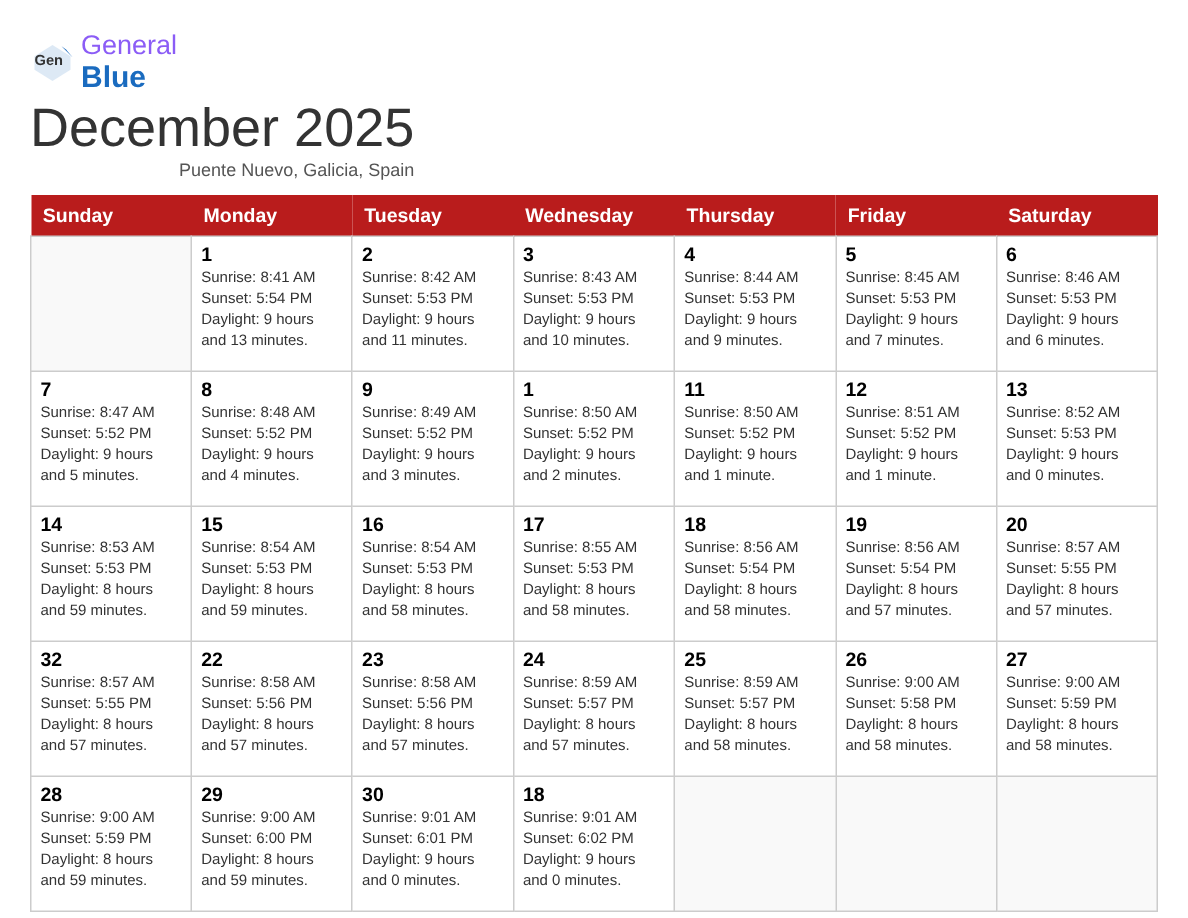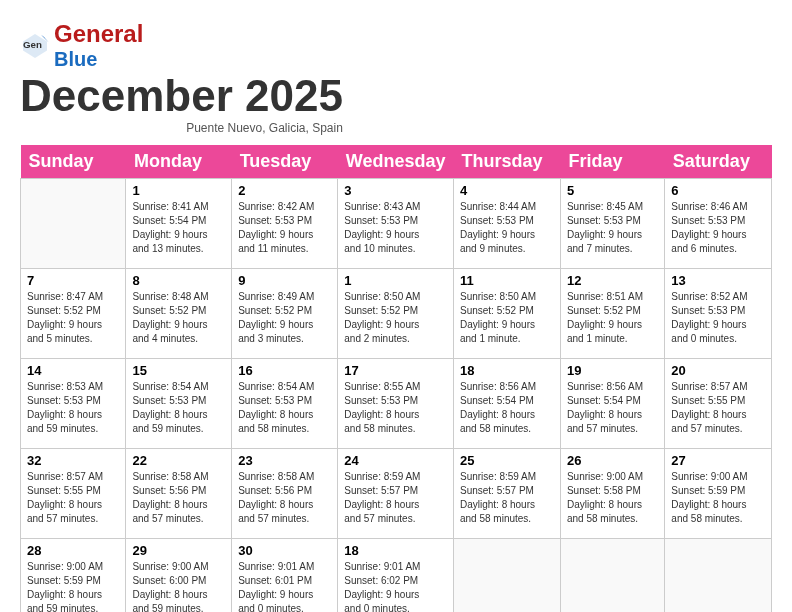--- a/index.html
+++ b/index.html
@@ -23,39 +23,39 @@
     }
     .logo-icon {
       width: 30px;
       height: 30px;
       margin-right: 4px;
     }
     .title-section {
       text-align: right;
     }
     .month-title {
-      font-size: 44px;
-      font-weight: bold;
+      font-size: 36px;
+      font-weight: normal;
       color: #333;
     }
     .location-title {
       font-size: 12px;
       color: #555;
     }
     .calendar {
       width: 100%;
       border-collapse: collapse;
       font-size: 11px;
     }
     .calendar th {
-      background-color: #ec4899;
+      background-color: #b91c1c;
       color: #fff;
       text-align: left;
       padding: 6px 8px;
-      font-size: 18px;
+      font-size: 13px;
       font-weight: bold;
     }
     .calendar td {
       border: 1px solid #ccc;
       vertical-align: top;
       padding: 4px 6px;
       height: 90px;
       width: 108px;
     }
     .day-number {
@@ -84,21 +84,21 @@
 <div class="header-section">
   <div class="logo-wrapper">
     <div class="logo">
       <svg class="logo-icon" viewBox="0 0 40 40">
         <rect x="0" y="0" width="40" height="40" fill="#fff"></rect>
         <polygon points="20,4 36,14 36,26 20,36 4,26 4,14" fill="#1a6bbf" opacity="0.15"></polygon>
         <text x="4" y="22" font-size="13" font-weight="bold" fill="#333" font-family="Arial">Gen</text>
         <polygon points="28,5 38,15 32,8" fill="#1a6bbf"></polygon>
       </svg>
       <div>
-        <span style="font-size:24px;font-weight:bold;color:#b91c1c;">General</span><br>
+        <span style="font-size:18px;font-weight:normal;color:#8b5cf6;">General</span><br>
         <span style="font-size:20px;font-weight:bold;color:#1a6bbf;">Blue</span>
       </div>
     </div>
   </div>
   <div class="title-section">
     <div class="month-title">December 2025</div>
     <div class="location-title">Puente Nuevo, Galicia, Spain</div>
   </div>
 </div>
 

